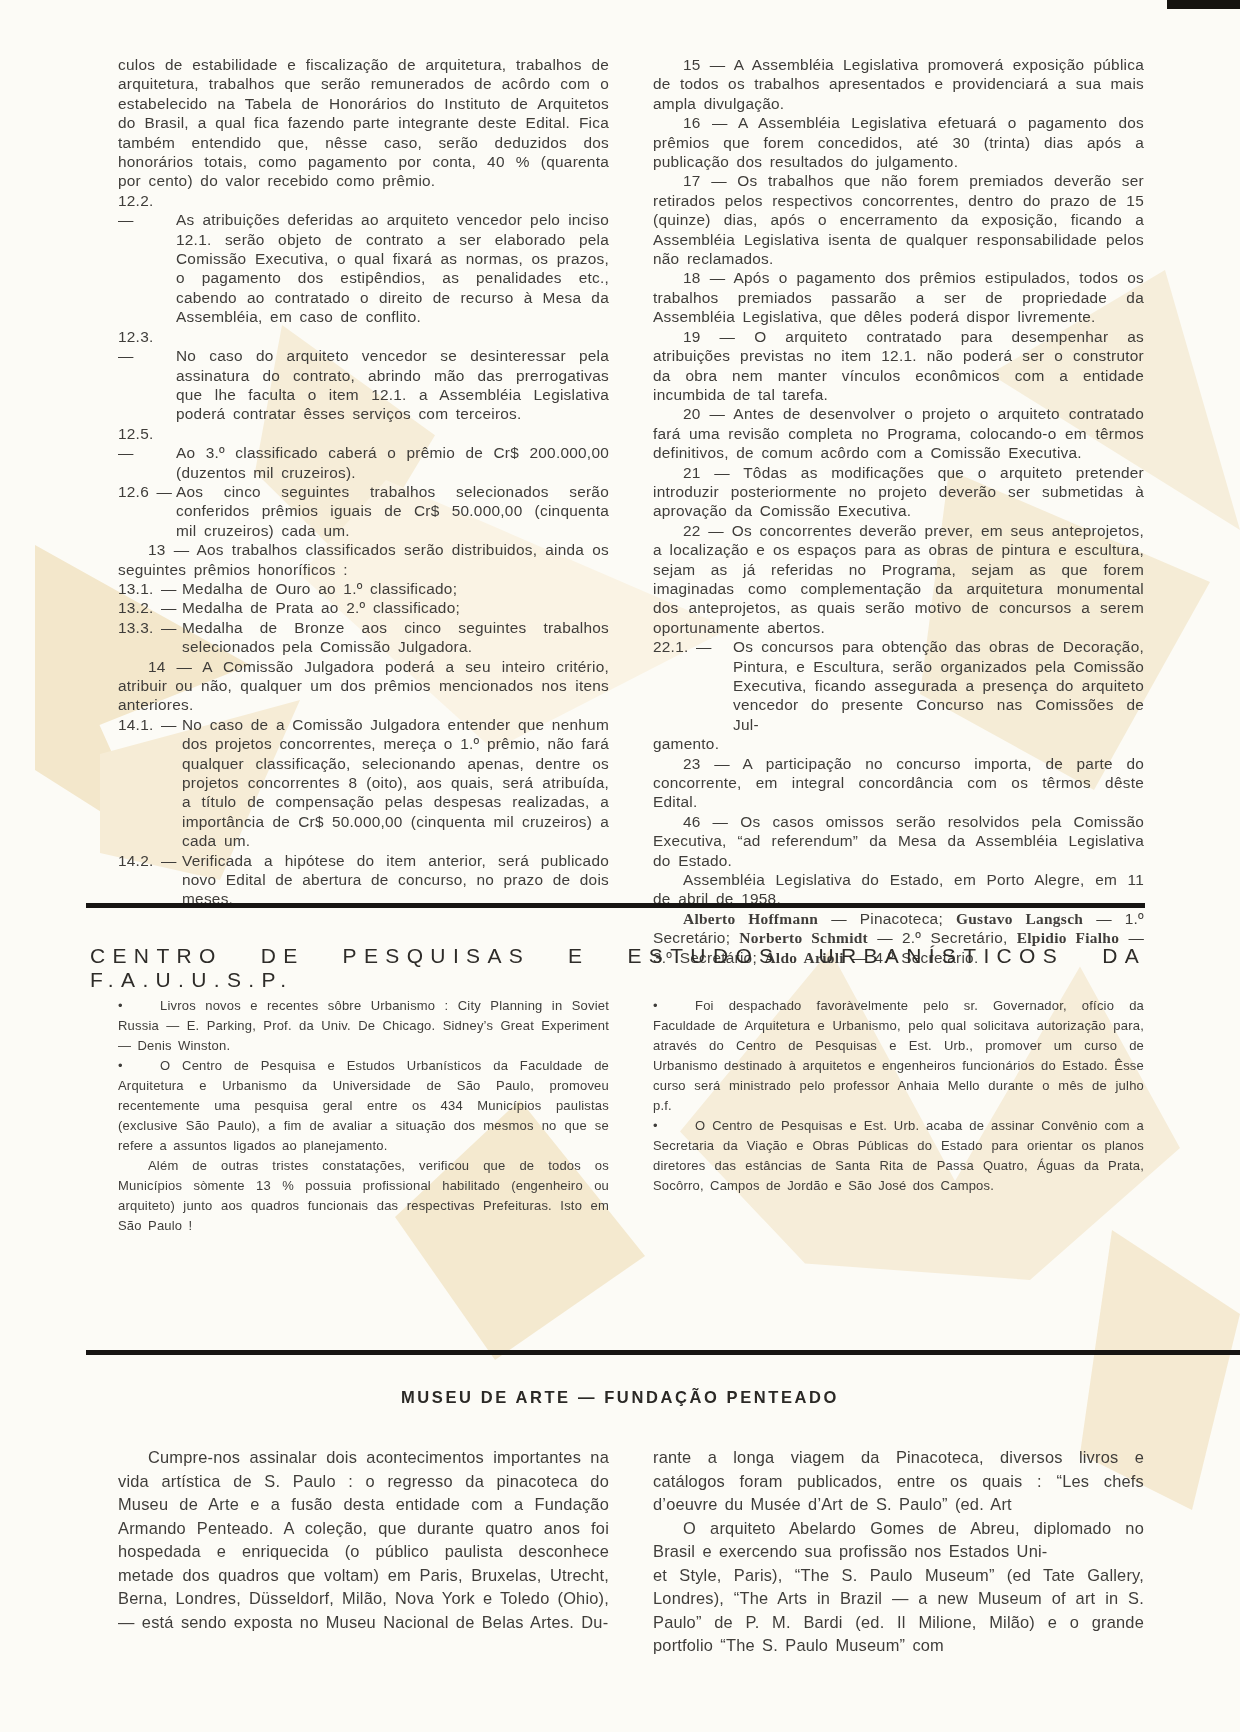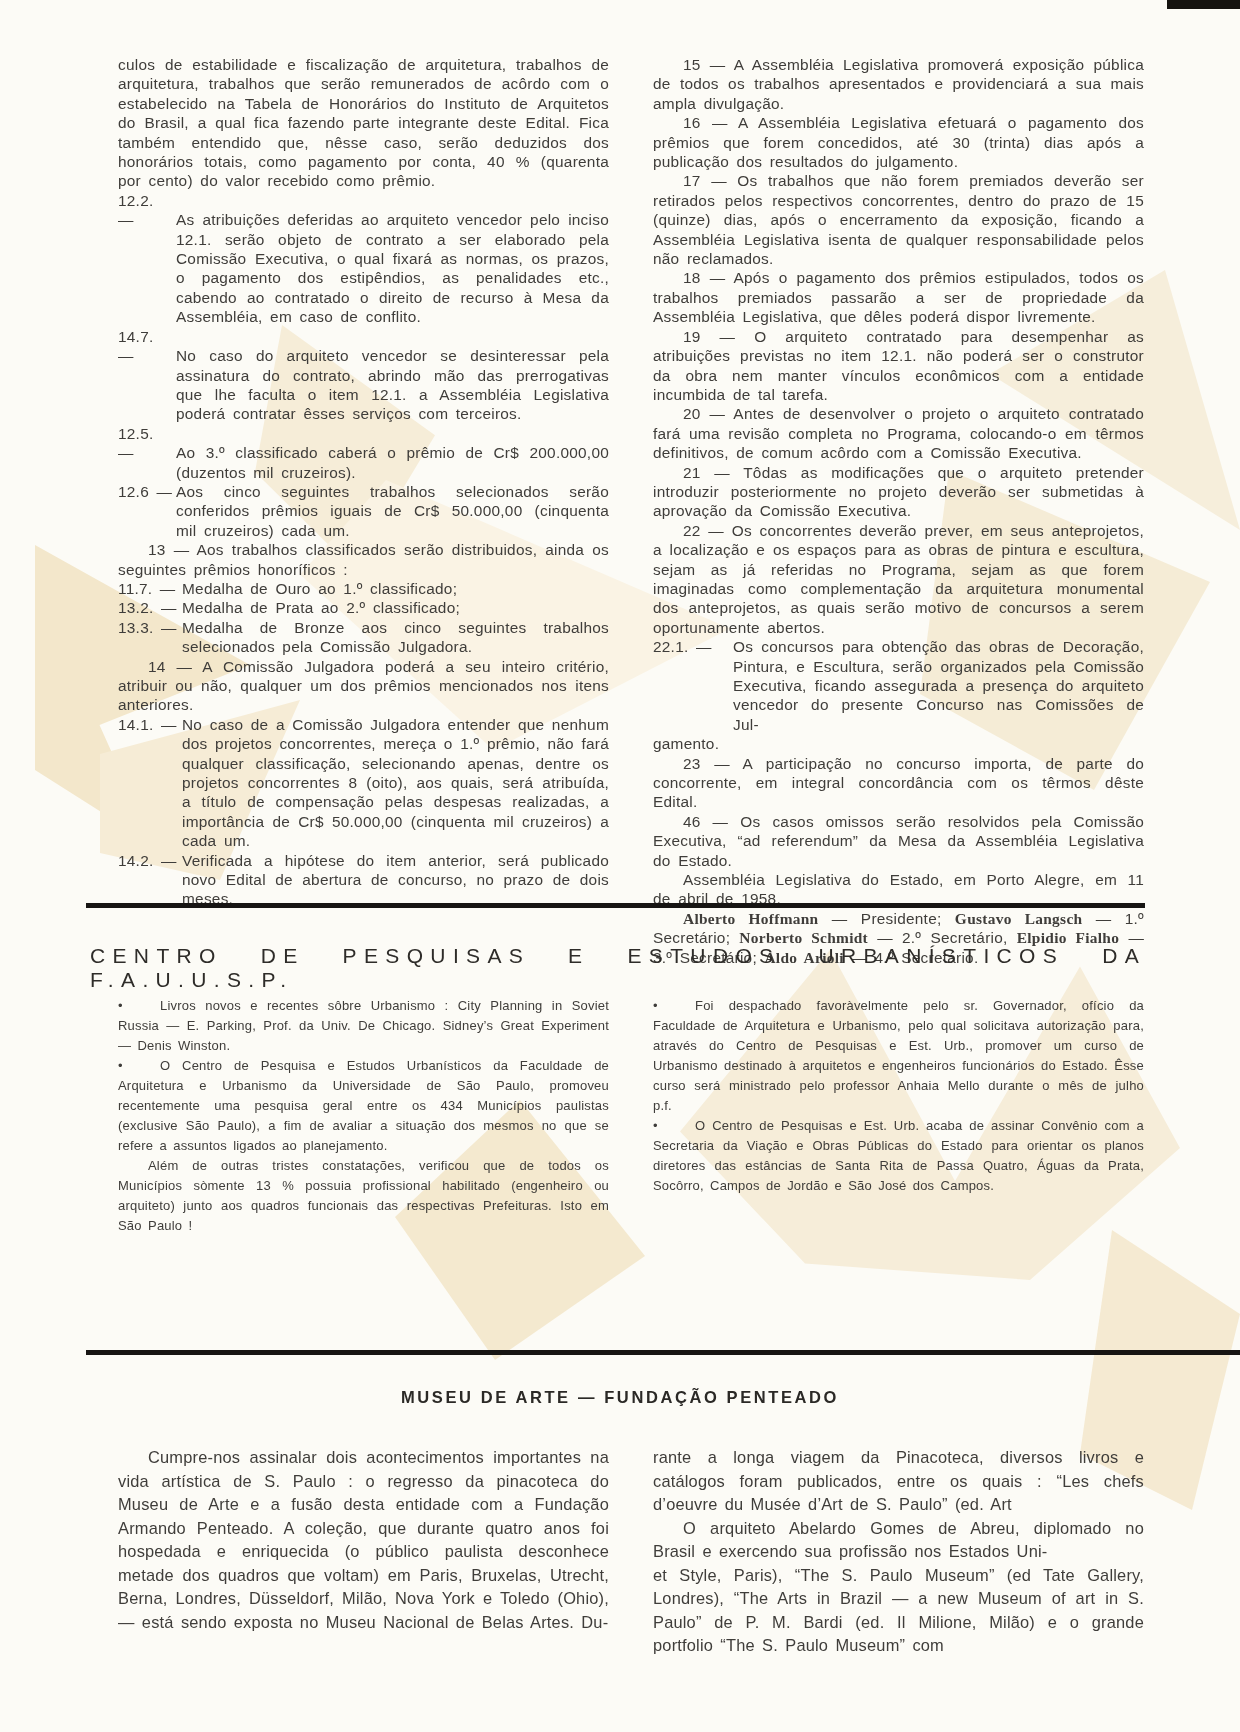--- a/index.html
+++ b/index.html
@@ -68,46 +68,46 @@
 <div class="stain" style="left:395px;top:1100px;width:250px;height:260px;background:#f4e9cf;clip-path:polygon(50% 0,100% 60%,40% 100%,0 45%);"></div>
 <div class="stain" style="left:1080px;top:1230px;width:160px;height:280px;background:#f5ead2;clip-path:polygon(20% 0,100% 30%,70% 100%,0 80%);"></div>
 
 <div id="corner-mark"></div>
 
 <div class="layer" style="top:55px;">
   <div class="cols">
     <div class="col edital-col">
         <p class="para cont">culos de estabilidade e fiscalização de arquitetura, trabalhos de arquitetura, trabalhos que serão remunerados de acôrdo com o estabelecido na Tabela de Honorários do Instituto de Arquitetos do Brasil, a qual fica fazendo parte integrante deste Edital.  Fica também entendido que, nêsse caso, serão deduzidos dos honorários totais, como pagamento por conta, 40 % (quarenta por cento) do valor recebido como prêmio.</p>
         <p class="para hang"><span class="label">12.2. —</span>As atribuições deferidas ao arquiteto vencedor pelo inciso 12.1. serão objeto de contrato a ser elaborado pela Comissão Executiva, o qual fixará as normas, os prazos, o pagamento dos estipêndios, as penalidades etc., cabendo ao contratado o direito de recurso à Mesa da Assembléia, em caso de conflito.</p>
-        <p class="para hang"><span class="label">14.7. —</span>No caso do arquiteto vencedor se desinteressar pela assinatura do contrato, abrindo mão das prerrogativas que lhe faculta o item 12.1. a Assembléia Legislativa poderá contratar êsses serviços com terceiros.</p>
+        <p class="para hang"><span class="label">12.3. —</span>No caso do arquiteto vencedor se desinteressar pela assinatura do contrato, abrindo mão das prerrogativas que lhe faculta o item 12.1. a Assembléia Legislativa poderá contratar êsses serviços com terceiros.</p>
         <p class="para hang"><span class="label">12.5. —</span>Ao 3.º classificado caberá o prêmio de Cr$ 200.000,00 (duzentos mil cruzeiros).</p>
         <p class="para hang"><span class="label">12.6 —</span>Aos cinco seguintes trabalhos selecionados serão conferidos prêmios iguais de Cr$ 50.000,00 (cinquenta mil cruzeiros) cada um.</p>
         <p class="para ind">13 — Aos trabalhos classificados serão distribuidos, ainda os seguintes prêmios honoríficos :</p>
-        <p class="para hangsub"><span class="label">11.7. —</span>Medalha de Ouro ao 1.º classificado;</p>
+        <p class="para hangsub"><span class="label">13.1. —</span>Medalha de Ouro ao 1.º classificado;</p>
         <p class="para hangsub"><span class="label">13.2. —</span>Medalha de Prata ao 2.º classificado;</p>
         <p class="para hangsub"><span class="label">13.3. —</span>Medalha de Bronze aos cinco seguintes trabalhos selecionados pela Comissão Julgadora.</p>
         <p class="para ind">14 — A Comissão Julgadora poderá a seu inteiro critério, atribuir ou não, qualquer um dos prêmios mencionados nos itens anteriores.</p>
         <p class="para hangsub"><span class="label">14.1. —</span>No caso de a Comissão Julgadora entender que nenhum dos projetos concorrentes, mereça o 1.º prêmio, não fará qualquer classificação, selecionando apenas, dentre os projetos concorrentes 8 (oito), aos quais, será atribuída, a título de compensação pelas despesas realizadas, a importância de Cr$ 50.000,00 (cinquenta mil cruzeiros) a cada um.</p>
         <p class="para hangsub"><span class="label">14.2. —</span>Verificada a hipótese do item anterior, será publicado novo Edital de abertura de concurso, no prazo de dois meses.</p>
       </div>
     <div class="col edital-col">
         <p class="para ind">15 — A Assembléia Legislativa promoverá exposição pública de todos os trabalhos apresentados e providenciará a sua mais ampla divulgação.</p>
         <p class="para ind">16 — A Assembléia Legislativa efetuará o pagamento dos prêmios que forem concedidos, até 30 (trinta) dias após a publicação dos resultados do julgamento.</p>
         <p class="para ind">17 — Os trabalhos que não forem premiados deverão ser retirados pelos respectivos concorrentes, dentro do prazo de 15 (quinze) dias, após o encerramento da exposição, ficando a Assembléia Legislativa isenta de qualquer responsabilidade pelos não reclamados.</p>
         <p class="para ind">18 — Após o pagamento dos prêmios estipulados, todos os trabalhos premiados passarão a ser de propriedade da Assembléia Legislativa, que dêles poderá dispor livremente.</p>
         <p class="para ind">19 — O arquiteto contratado para desempenhar as atribuições previstas no item 12.1. não poderá ser o construtor da obra nem manter vínculos econômicos com a entidade incumbida de tal tarefa.</p>
         <p class="para ind">20 — Antes de desenvolver o projeto o arquiteto contratado fará uma revisão completa no Programa, colocando-o em têrmos definitivos, de comum acôrdo com a Comissão Executiva.</p>
         <p class="para ind">21 — Tôdas as modificações que o arquiteto pretender introduzir posteriormente no projeto deverão ser submetidas à aprovação da Comissão Executiva.</p>
         <p class="para ind">22 — Os concorrentes deverão prever, em seus anteprojetos, a localização e os espaços para as obras de pintura e escultura, sejam as já referidas no Programa, sejam as que forem imaginadas como complementação da arquitetura monumental dos anteprojetos, as quais serão motivo de concursos a serem oportunamente abertos.</p>
         <p class="para hangsub2"><span class="label">22.1. —</span>Os concursos para obtenção das obras de Decoração, Pintura, e Escultura, serão organizados pela Comissão Executiva, ficando assegurada a presença do arquiteto vencedor do presente Concurso nas Comissões de Jul-</p>
         <p class="para cont0">gamento.</p>
         <p class="para ind">23 — A participação no concurso importa, de parte do concorrente, em integral concordância com os têrmos dêste Edital.</p>
         <p class="para ind">46 — Os casos omissos serão resolvidos pela Comissão Executiva, “ad referendum” da Mesa da Assembléia Legislativa do Estado.</p>
         <p class="para ind">Assembléia Legislativa do Estado, em Porto Alegre, em 11 de abril de 1958.</p>
-        <p class="para ind sig"><b>Alberto Hoffmann</b><span> — Presidente; </span><b>Gustavo Langsch</b><span> — 1.º Secretário; </span><b>Norberto Schmidt</b><span> — 2.º Secretário, </span><b>Elpidio Fialho</b><span> — 3.º Secretário; </span><b>Aldo Arioli</b><span> — 4.º Secretário.</span></p>
+        <p class="para ind sig"><b>Alberto Hoffmann</b><span> — Pinacoteca; </span><b>Gustavo Langsch</b><span> — 1.º Secretário; </span><b>Norberto Schmidt</b><span> — 2.º Secretário, </span><b>Elpidio Fialho</b><span> — 3.º Secretário; </span><b>Aldo Arioli</b><span> — 4.º Secretário.</span></p>
       </div>
   </div>
 </div>
 
 <div class="rule" id="rule1"></div>
 
 <div id="header1">CENTRO DE PESQUISAS E ESTUDOS URBANÍSTICOS DA F.A.U.U.S.P.</div>
 
 <div class="layer" style="top:996px;">
   <div class="cols">

